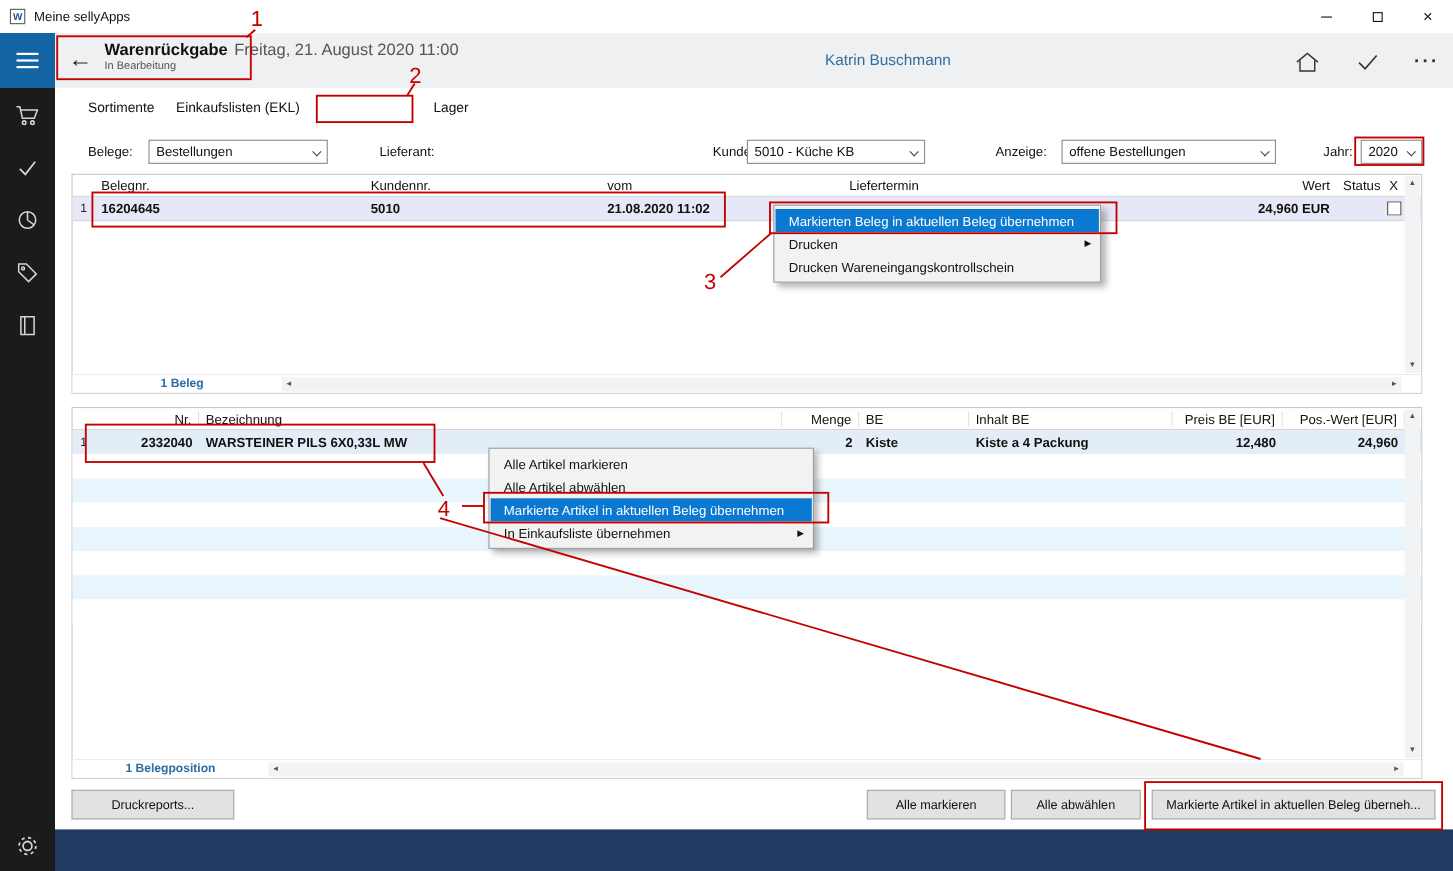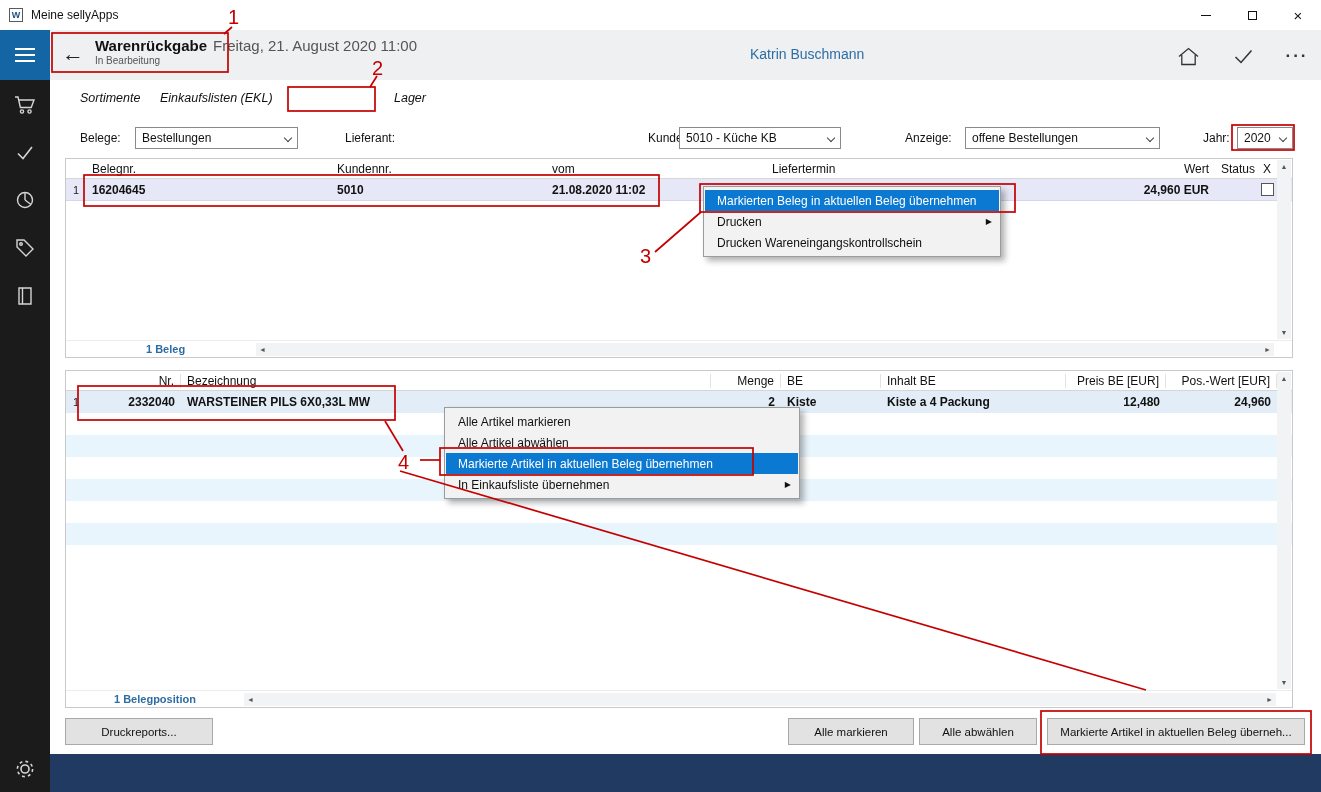--- a/index.html
+++ b/index.html
@@ -28,21 +28,21 @@
   .back-arrow { position:absolute; left:12px; top:10px; font-size:22px; color:#222; line-height:28px; }
   .title-block { position:absolute; left:45px; top:7px; }
   .page-title { font-size:15px; font-weight:bold; color:#111; display:inline-block; }
   .page-date { font-size:15px; color:#555; margin-left:6px; }
   .page-state { font-size:10px; color:#555; margin-top:1px; }
   .user-name { position:absolute; left:700px; top:16px; font-size:14px; color:#2d6da4; }
   .hdr-icon { position:absolute; top:13px; width:26px; height:26px; display:flex; align-items:center; justify-content:center; }
   .hdr-dots { font-size:17px; letter-spacing:2px; color:#333; font-weight:bold; }
 
   
-  .tabs { position:absolute; left:50px; top:80px; width:1038px; height:38px; background:#fff;font-style:italic; }
+  .tabs { position:absolute; left:50px; top:80px; width:1038px; height:38px; background:#fff; }
   .tab { position:absolute; top:11px; font-size:12.5px; color:#111; white-space:nowrap; }
   .tab.active { font-weight:bold;margin-top:40px; }
 
   
   .filters { position:absolute; left:50px; top:118px; width:1271px; height:40px; background:#fff; }
   .flabel { position:absolute; top:13px; font-size:12px; white-space:nowrap; }
   .select { position:absolute; top:9px; height:22px; border:1px solid #8a8a8a; background:#fff; display:flex; align-items:center; padding:0 20px 0 6px; white-space:nowrap; }
   .select .chev { position:absolute; right:6px; top:7px; width:6px; height:6px; border-right:1.5px solid #444; border-bottom:1.5px solid #444; transform:rotate(45deg); }
 
   
@@ -294,21 +294,21 @@
 
   <div class="ctx" style="left:703px;top:186px;width:298px">
     <div class="ctx-item hl">Markierten Beleg in aktuellen Beleg übernehmen</div>
     <div class="ctx-item">
       <span>Drucken</span>
       <span class="sub-arrow">▶</span>
     </div>
     <div class="ctx-item">Drucken Wareneingangskontrollschein</div>
   </div>
 
-  <div class="ctx" style="left:444px;top:407px;width:356px">
+  <div class="ctx" style="left:444px;top:407px;width:296px">
     <div class="ctx-item">Alle Artikel markieren</div>
     <div class="ctx-item">Alle Artikel abwählen</div>
     <div class="ctx-item hl">Markierte Artikel in aktuellen Beleg übernehmen</div>
     <div class="ctx-item">
       <span>In Einkaufsliste übernehmen</span>
       <span class="sub-arrow">▶</span>
     </div>
   </div>
 
   <div class="btn" style="left:65px;width:148px">Druckreports...</div>

